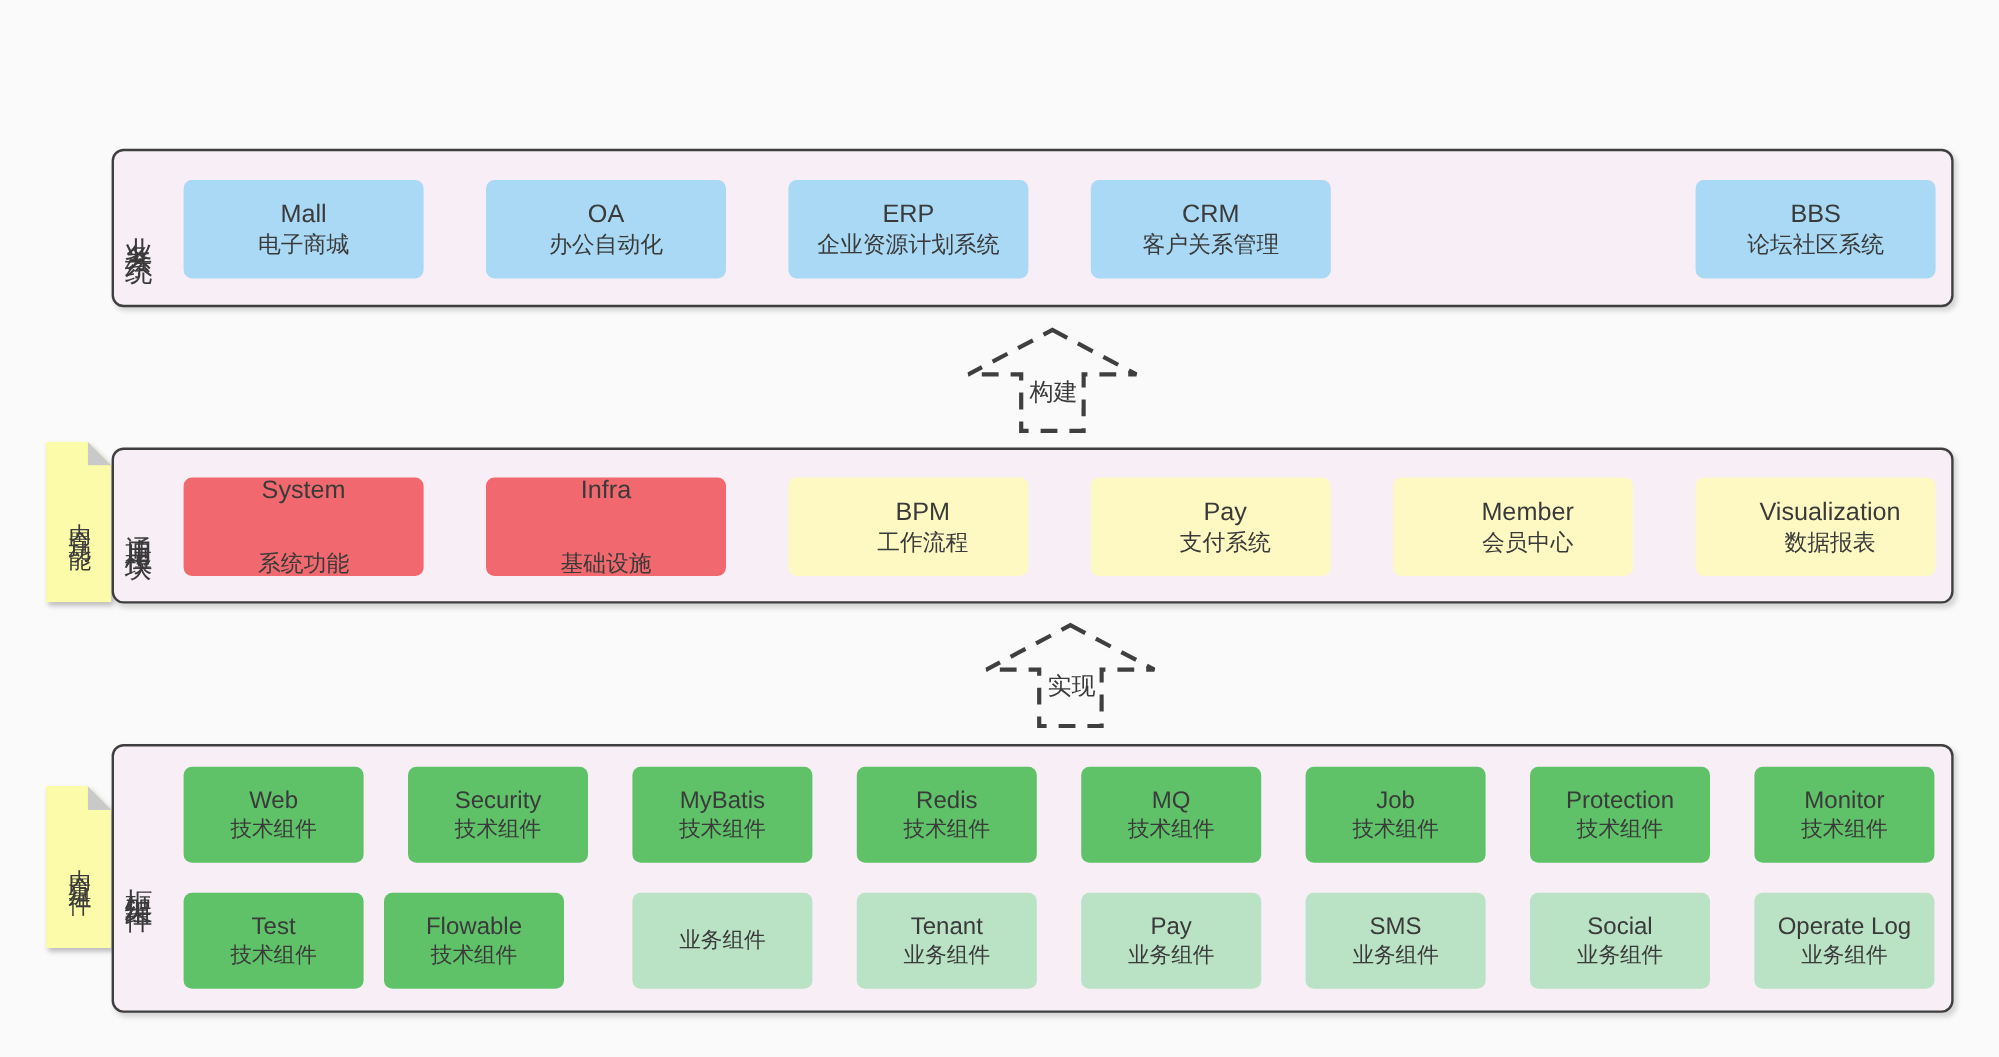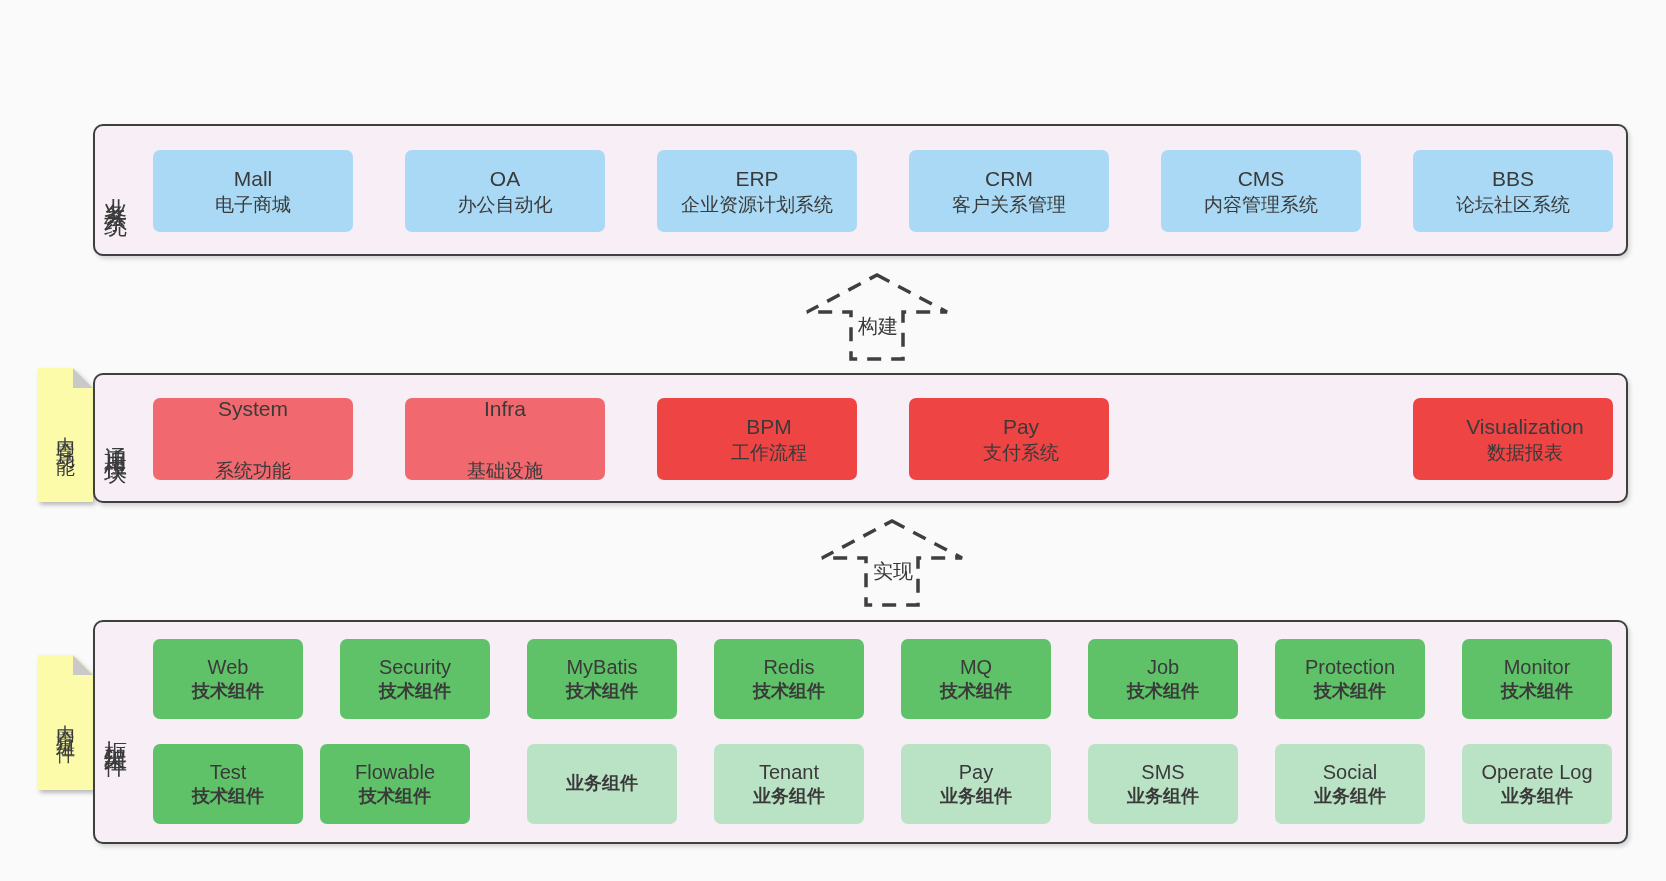--- a/index.html
+++ b/index.html
@@ -44,24 +44,24 @@
   }
 
   .box {
     position:absolute; z-index:4; border-radius:7px;
     display:flex; flex-direction:column; align-items:center; justify-content:center;
     text-align:center; padding:4px 8px; line-height:1.32;
   }
   .box .en { font-size:21px; }
   .box .zh { font-size:19px;text-align:right; }
   .box.sm .en { font-size:20px; }
-  .box.sm .zh { font-size:18px;font-weight:bold; }
+  .box.sm .zh { font-size:18px; }
   .box.blue  { background:#a9d9f4; }
   .box.red   { background:#f1696e;gap:36px; }
-  .box.pink  { background:#ef4444;padding-left:32px; }
+  .box.pink  { background:#fef9c3;padding-left:32px; }
   .box.green { background:#5fc268; }
   .box.lgreen{ background:#bae2c4; }
   .w200 { width:200px; height:82px; }
   .w150 { width:150px; height:80px; }
 
   .arrow-svg { position:absolute; z-index:2; }
   .arrow-label {
     position:absolute; z-index:5; transform:translateX(-50%);
     background:#fafafa; font-size:20px; padding:0 3px; color:#3a3a3a; white-space:nowrap;
   }
@@ -82,24 +82,20 @@
     <div class="en">OA</div>
     <div class="zh">办公自动化</div>
   </div>
   <div class="box blue w200" style="left:657px;top:150px">
     <div class="en">ERP</div>
     <div class="zh">企业资源计划系统</div>
   </div>
   <div class="box blue w200" style="left:909px;top:150px">
     <div class="en">CRM</div>
     <div class="zh">客户关系管理</div>
-  </div>
-  <div class="box blue w200" style="left:1161px;top:150px">
-    <div class="en">CMS</div>
-    <div class="zh">内容管理系统</div>
   </div>
   <div class="box blue w200" style="left:1413px;top:150px">
     <div class="en">BBS</div>
     <div class="zh">论坛社区系统</div>
   </div>
 
   <svg class="arrow-svg" style="left:806px;top:272px" width="142" height="90" viewBox="0 0 142 90">
     <polygon points="71,3 141,40 97,40 97,87 45,87 45,40 1,40" fill="none" stroke="#3f3f3f" stroke-width="3.5" stroke-dasharray="14,10"></polygon>
   </svg>
   <div class="arrow-label" style="left:878px;top:313px">构建</div>
@@ -122,20 +118,24 @@
     <div class="zh">基础设施</div>
   </div>
   <div class="box pink w200" style="left:657px;top:398px">
     <div class="en">BPM</div>
     <div class="zh">工作流程</div>
   </div>
   <div class="box pink w200" style="left:909px;top:398px">
     <div class="en">Pay</div>
     <div class="zh">支付系统</div>
   </div>
+  <div class="box pink w200" style="left:1161px;top:398px">
+    <div class="en">Member</div>
+    <div class="zh">会员中心</div>
+  </div>
   <div class="box pink w200" style="left:1413px;top:398px">
     <div class="en">Visualization</div>
     <div class="zh">数据报表</div>
   </div>
 
   <svg class="arrow-svg" style="left:821px;top:518px" width="142" height="90" viewBox="0 0 142 90">
     <polygon points="71,3 141,40 97,40 97,87 45,87 45,40 1,40" fill="none" stroke="#3f3f3f" stroke-width="3.5" stroke-dasharray="14,10"></polygon>
   </svg>
   <div class="arrow-label" style="left:893px;top:558px">实现</div>
 

